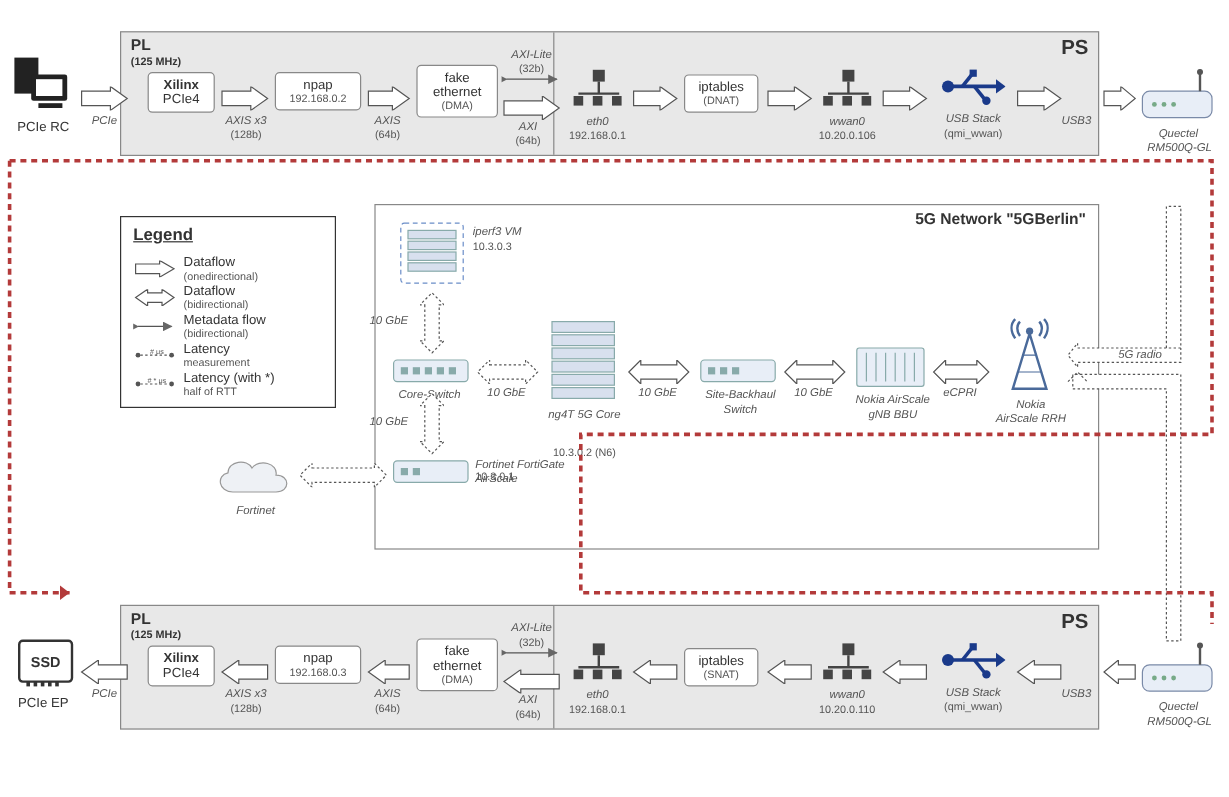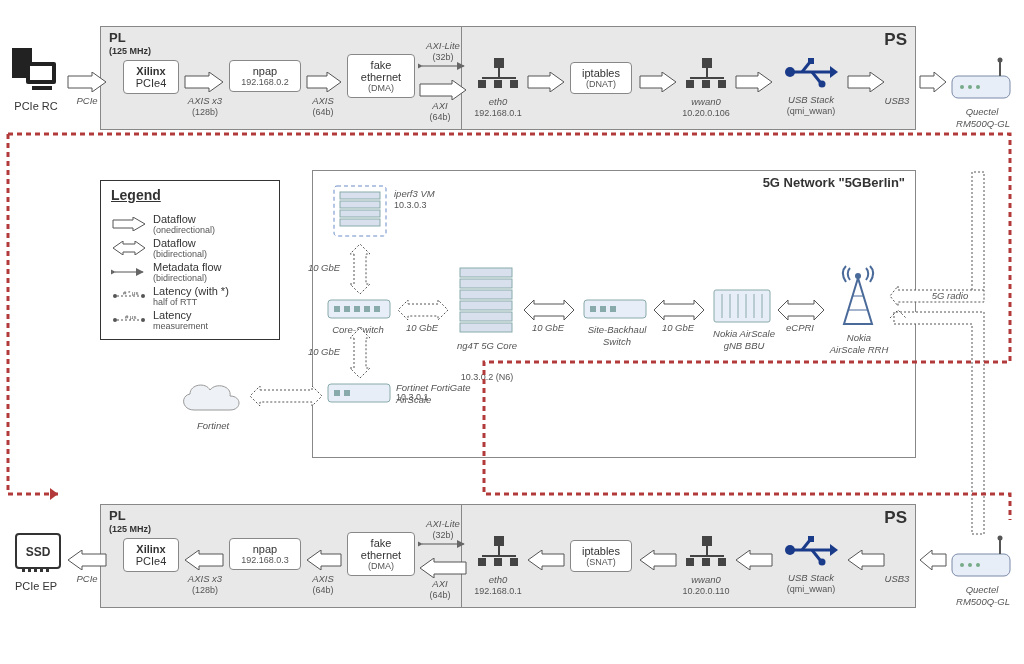--- a/index.html
+++ b/index.html
@@ -218,37 +218,37 @@
       <div style="margin-left:6px">
         <div>Metadata flow</div>
         <div class="tiny">(bidirectional)</div>
       </div>
     </div>
   <div style="display:flex;align-items:center;margin:2px 0">
       <svg width="36" height="10">
         <circle cx="4" cy="5" r="2" fill="#555"></circle>
         <line x1="6" y1="5" x2="30" y2="5" stroke="#555" stroke-dasharray="2,2"></line>
         <circle cx="32" cy="5" r="2" fill="#555"></circle>
-        <text x="12" y="4" font-size="6" fill="#555"># * μs</text>
+        <text x="14" y="4" font-size="6" fill="#555"># μs</text>
       </svg>
       <div style="margin-left:6px">
-        <div>Latency (with *)</div>
-        <div class="tiny">half of RTT</div>
+        <div>Latency</div>
+        <div class="tiny">measurement</div>
       </div>
     </div>
   <div style="display:flex;align-items:center;margin:2px 0">
       <svg width="36" height="10">
         <circle cx="4" cy="5" r="2" fill="#555"></circle>
         <line x1="6" y1="5" x2="30" y2="5" stroke="#555" stroke-dasharray="2,2"></line>
         <circle cx="32" cy="5" r="2" fill="#555"></circle>
-        <text x="14" y="4" font-size="6" fill="#555"># μs</text>
+        <text x="12" y="4" font-size="6" fill="#555"># * μs</text>
       </svg>
       <div style="margin-left:6px">
-        <div>Latency</div>
-        <div class="tiny">measurement</div>
+        <div>Latency (with *)</div>
+        <div class="tiny">half of RTT</div>
       </div>
     </div>
 </div>
 
 <div class="panel" style="left:312px;top:170px;width:604px;height:288px;">
   <div class="bold" style="position:absolute;top:4px;right:10px;font-size:13px">5G Network "5GBerlin"</div>
 </div>
 
 <div class="arrow" style="left:330px;top:182px;">
 <svg width="60" height="58">

